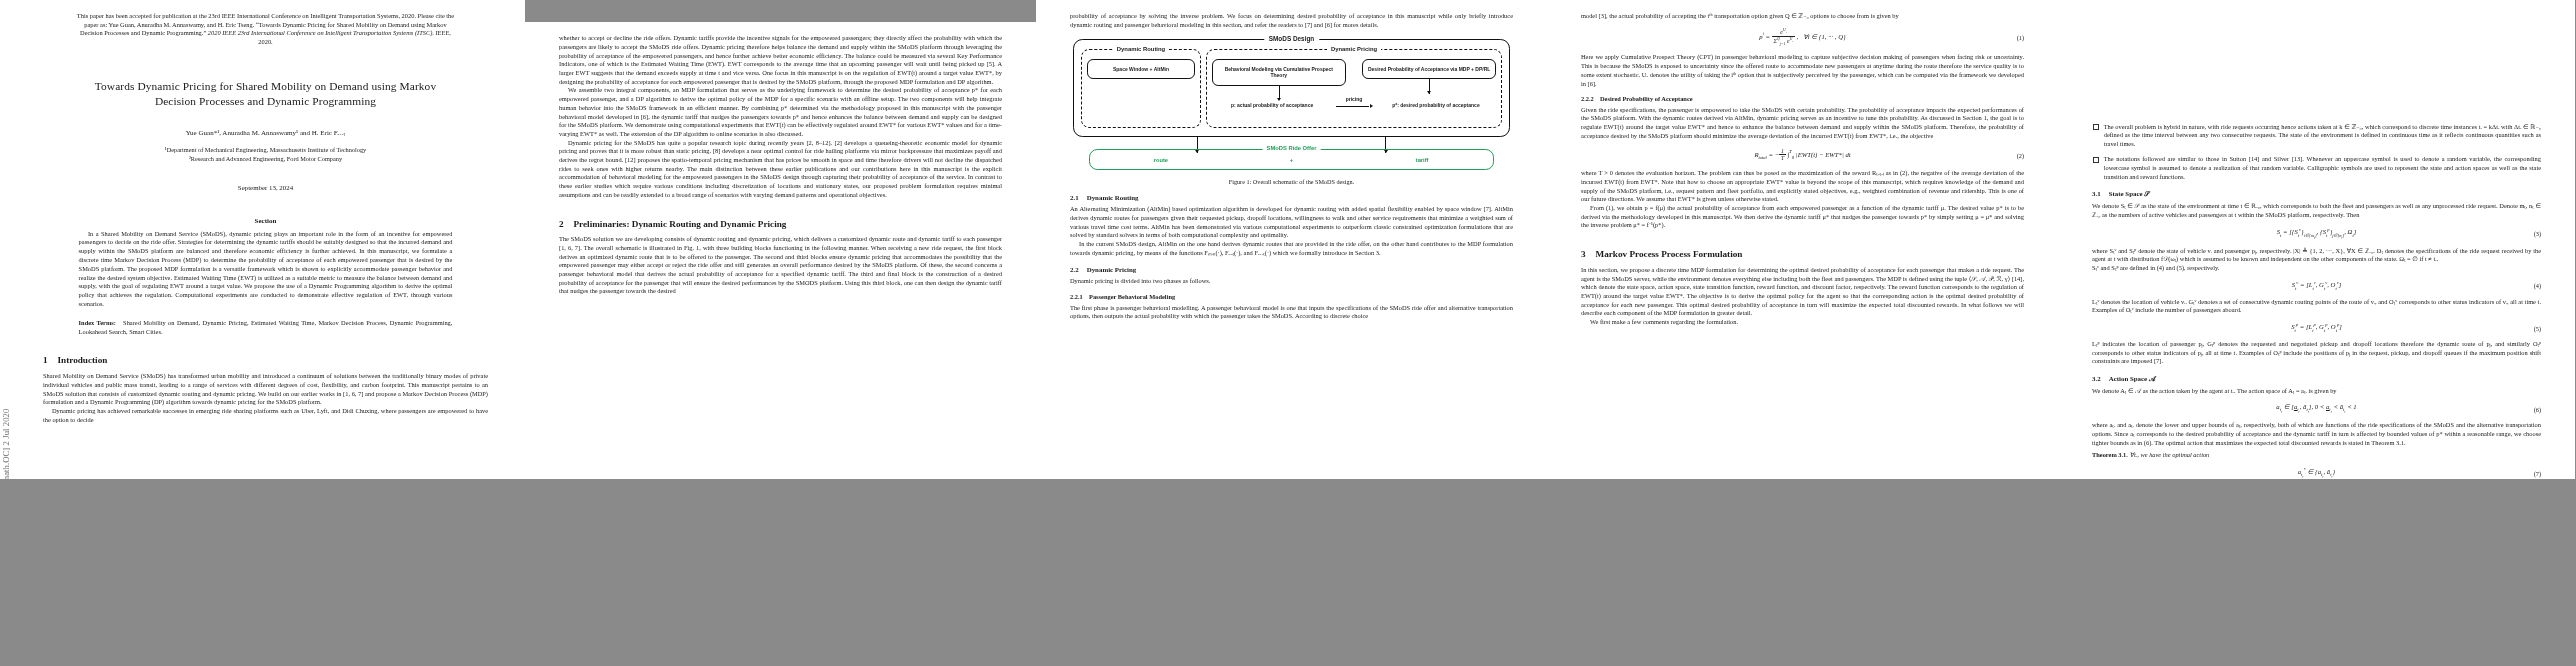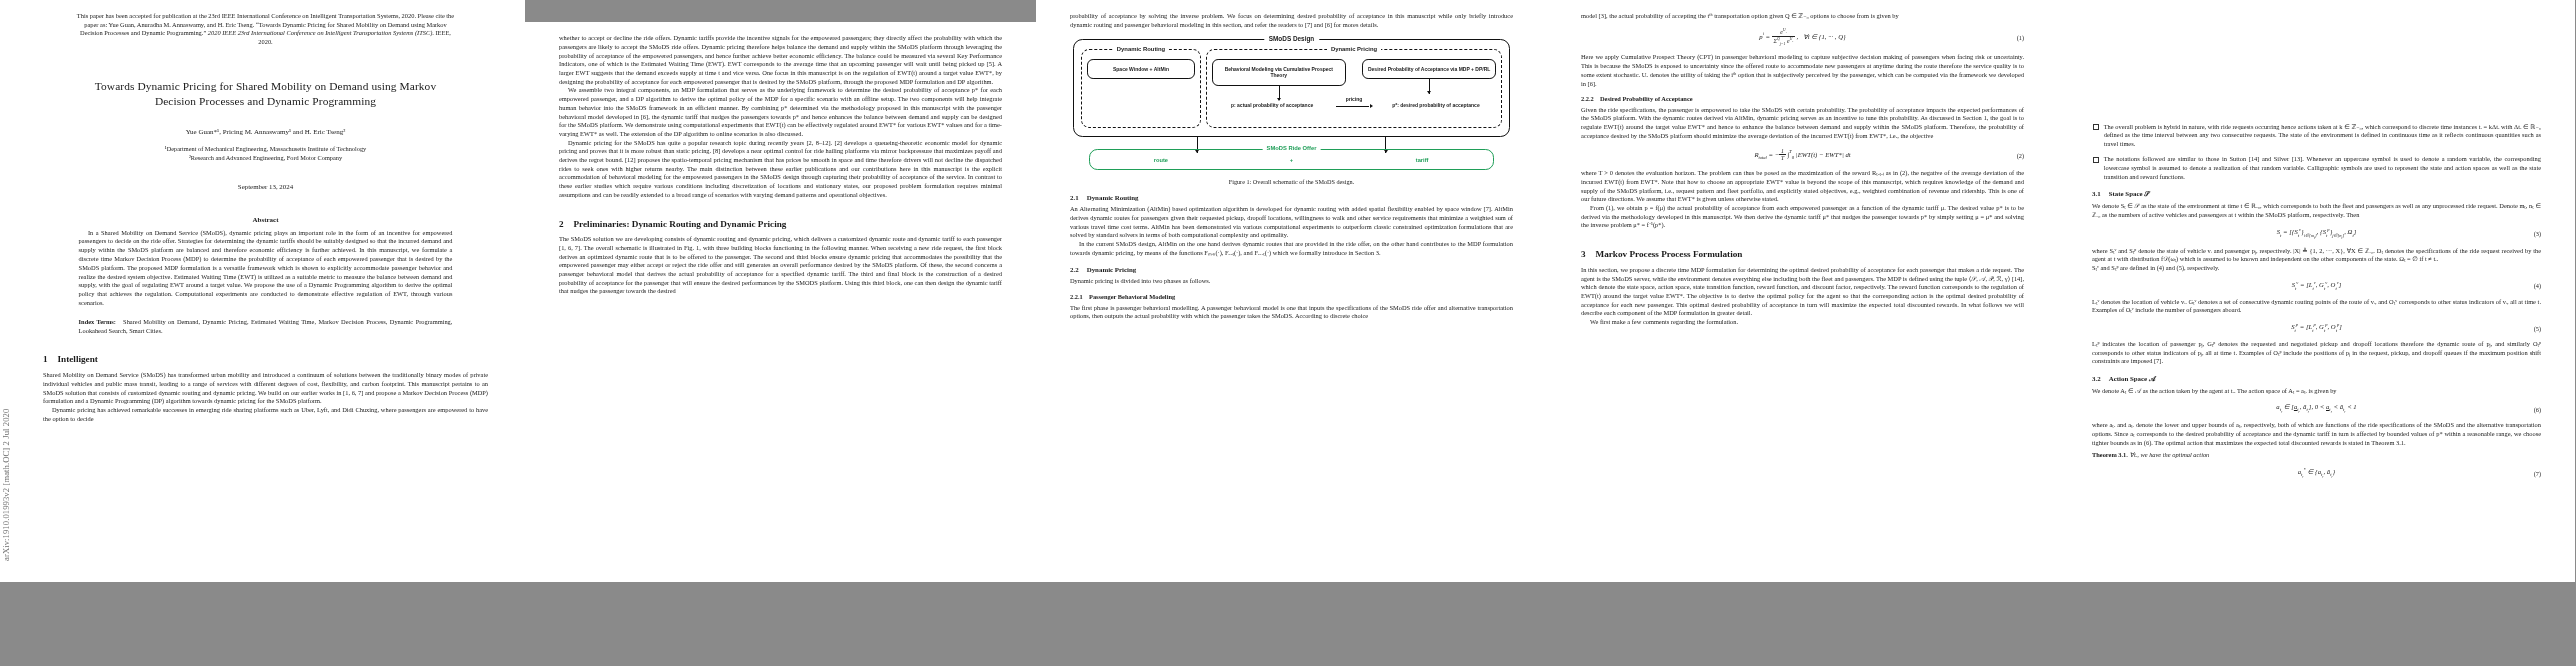--- a/index.html
+++ b/index.html
@@ -1,17 +1,17 @@
 <!DOCTYPE html>
 <html style="font-size:9px"><head>
 <meta charset="utf-8">
 <style>
   html,body{margin:0;padding:0;background:#8a8a8a;}
   body{font-family:"Liberation Serif", serif;}
-  .viewport{width:2576px;height:582px;background:#8a8a8a;position:relative;overflow:hidden;display:flex;flex-direction:row;align-items:flex-start;}
+  .viewport{width:2576px;height:479px;background:#8a8a8a;position:relative;overflow:hidden;display:flex;flex-direction:row;align-items:flex-start;}
   .page{background:#ffffff;height:667px;position:relative;overflow:hidden;flex:0 0 auto;box-sizing:border-box;}
   .p1{width:525px;}
   .p2{width:511px;margin-top:22px;}
   .p3{width:511px;}
   .p4{width:511px;}
   .p5{width:517px;}
   .inner{position:absolute;left:0;top:0;right:0;bottom:0;padding:12.2px 34px 0 34px;box-sizing:border-box;color:#1a1a1a;}
   .p1 .inner{padding:12.2px 37px 0 43px;}
 
   
@@ -93,34 +93,34 @@
     <div class="inner">
       <div class="banner">
         <span>This paper has been accepted for publication at the 23rd IEEE International Conference on Intelligent</span>
         <span>Transportation Systems, 2020. Please cite the paper as:</span>
         <span>Yue Guan, Anuradha M. Annaswamy, and H. Eric Tseng. “Towards Dynamic Pricing for Shared Mobility</span>
         <span>on Demand using Markov Decision Processes and Dynamic Programming.” </span><span class="it">2020 IEEE 23rd International</span>
         <span class="it">Conference on Intelligent Transportation Systems (ITSC)</span><span>. IEEE, 2020.</span>
       </div>
 
       <div class="title">Towards Dynamic Pricing for Shared Mobility on Demand using Markov Decision Processes and Dynamic Programming</div>
-      <div class="authors">Yue Guan*¹, Pricing M. Annaswamy¹ and H. Eric Tseng²</div>
+      <div class="authors">Yue Guan*¹, Anuradha M. Annaswamy¹ and H. Eric Fₑᵥᵥₜ</div>
       <div class="affil">¹Department of Mechanical Engineering, Massachusetts Institute of Technology</div>
       <div class="affil" style="margin-top:1.1px">²Research and Advanced Engineering, Ford Motor Company</div>
       <div class="date">September 13, 2024</div>
 
-      <div class="abshead">Abstract</div>
+      <div class="abshead">Section</div>
       <div class="abs">In a Shared Mobility on Demand Service (SMoDS), dynamic pricing plays an important role in the form of an incentive for empowered passengers to decide on the ride offer. Strategies for determining the dynamic tariffs should be suitably designed so that the incurred demand and supply within the SMoDS platform are balanced and therefore economic efficiency is further achieved. In this manuscript, we formulate a discrete time Markov Decision Process (MDP) to determine the probability of acceptance of each empowered passenger that is desired by the SMoDS platform. The proposed MDP formulation is a versatile framework which is shown to explicitly accommodate passenger behavior and realize the desired system objective. Estimated Waiting Time (EWT) is utilized as a suitable metric to measure the balance between demand and supply, with the goal of regulating EWT around a target value. We propose the use of a Dynamic Programming algorithm to derive the optimal policy that achieves the regulation. Computational experiments are conducted to demonstrate effective regulation of EWT, through various scenarios.</div>
       <div class="idx">
         <b>Index Terms:</b>
         &nbsp; <span>Shared Mobility on Demand, Dynamic Pricing, Estimated Waiting Time, Markov Decision Process, Dynamic Programming, Lookahead Search, Smart Cities.</span>
       </div>
 
       <div class="h1">
-        <span class="num">1</span><span>Intelligent</span>
+        <span class="num">1</span><span>Introduction</span>
       </div>
       <p class="body noind">Shared Mobility on Demand Service (SMoDS) has transformed urban mobility and introduced a continuum of solutions between the traditionally binary modes of private individual vehicles and public mass transit, leading to a range of services with different degrees of cost, flexibility, and carbon footprint. This manuscript pertains to an SMoDS solution that consists of customized dynamic routing and dynamic pricing. We build on our earlier works in [1, 6, 7] and propose a Markov Decision Process (MDP) formulation and a Dynamic Programming (DP) algorithm towards dynamic pricing for the SMoDS platform.</p>
       <p class="body">Dynamic pricing has achieved remarkable successes in emerging ride sharing platforms such as Uber, Lyft, and Didi Chuxing, where passengers are empowered to have the option to decide</p>
     </div>
     <div class="fn">
       <div class="fnline"></div>
       <span>*Corresponding author. Email: guany@mit.edu.</span>
     </div>
     <div class="pno">1</div>
   </div>

